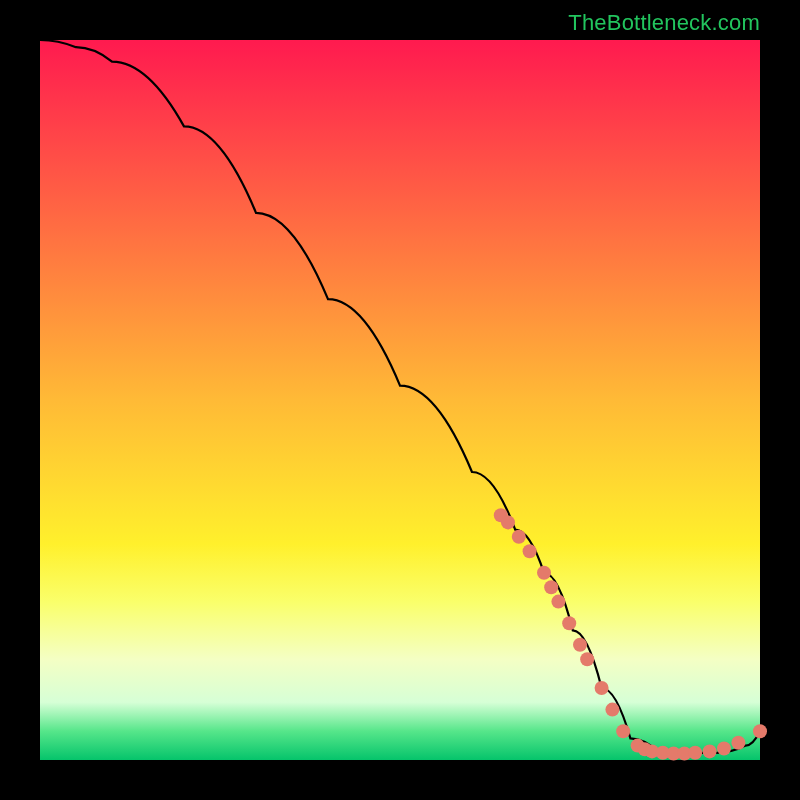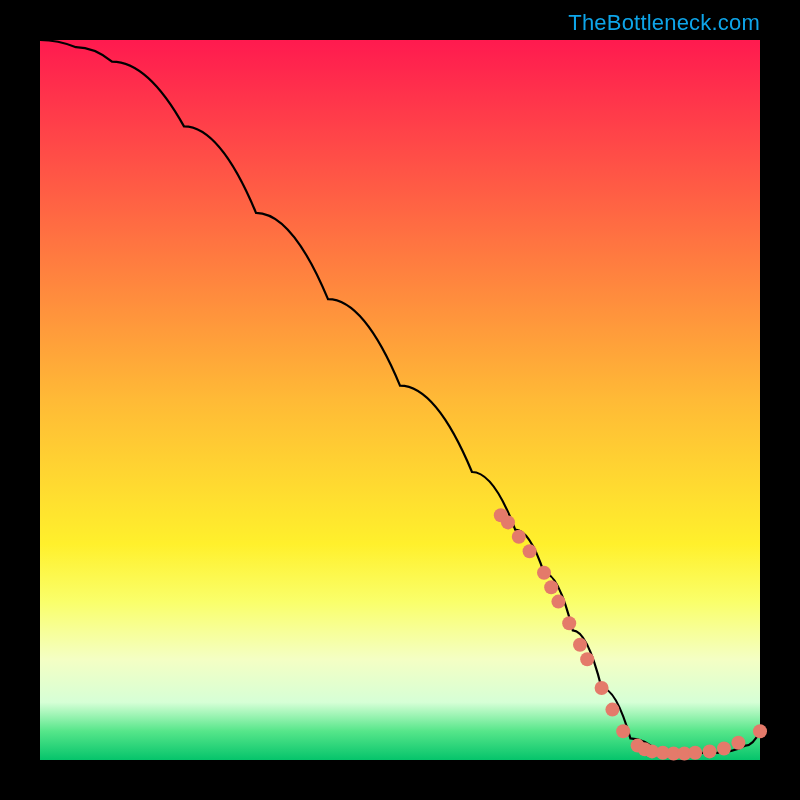--- a/index.html
+++ b/index.html
@@ -38,21 +38,21 @@
       #f4ffc4 86%,
       #d6ffd6 92%,
       #56e68a 96%,
       #05c46b 100%
     );
   }
   .watermark {
     position: absolute;
     top: 10px;
     right: 40px;
-    color: #0ea5e9;
+    color: #22c55e;
     font-size: 22px;
     font-weight: 500;
     letter-spacing: 0.2px;
     user-select: none;
   }
   svg.curve {
     position: absolute;
     left: 0;
     top: 0;
     width: 720px;

